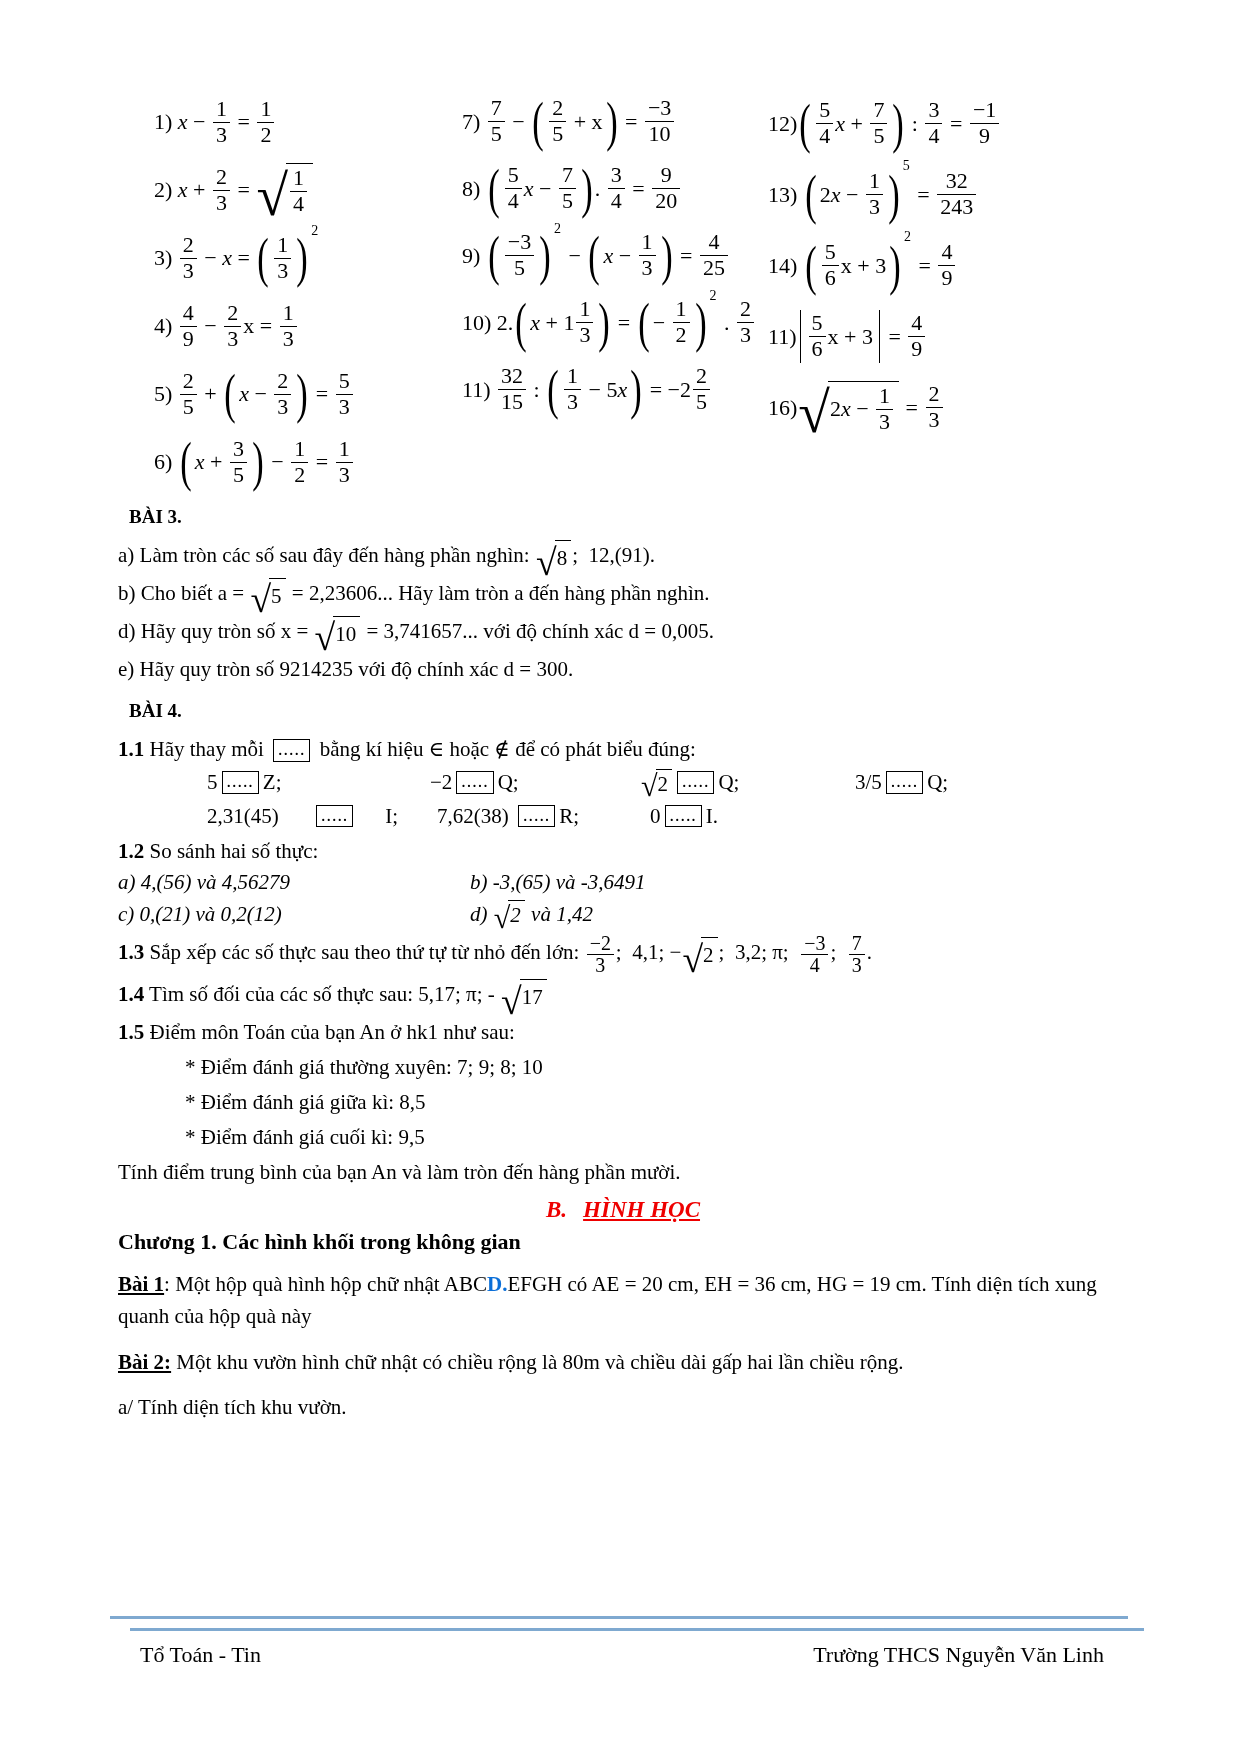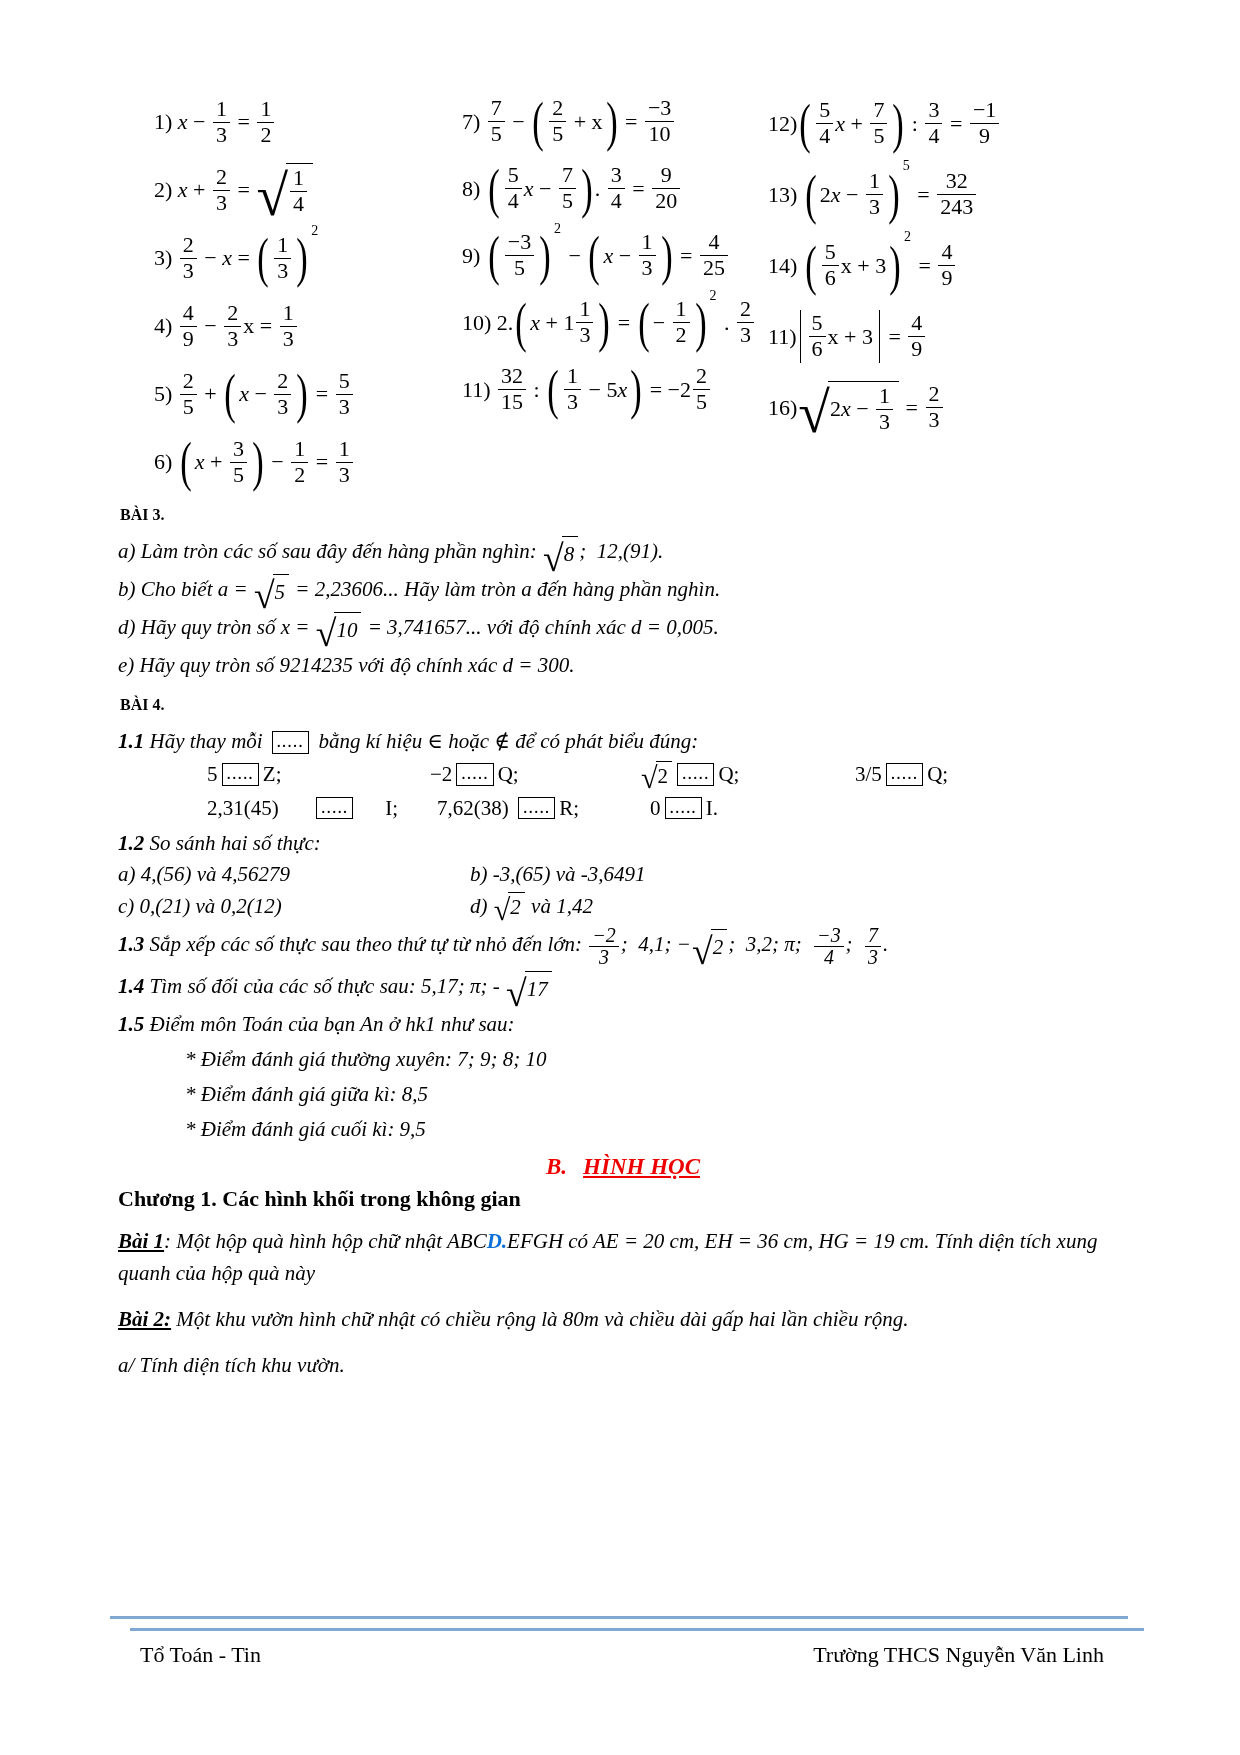--- a/index.html
+++ b/index.html
@@ -45,23 +45,23 @@
 
   
   .mbox{display:inline-block;border:1.2px solid var(--ink);padding:0 4px 2px 4px;line-height:1.05;font-size:0.85em;letter-spacing:1px;vertical-align:middle;margin:0 4px;}
 
   .mi{font-style:italic;}
   .mb{font-weight:bold;}
   .mbu{font-weight:bold;text-decoration:underline;margin-top:48px;}
   .mbl{font-weight:bold;color:var(--blue);}
 
   
-  .rtext{white-space:pre-wrap;line-height:1.52;font-style:italic;}
+  .rtext{white-space:pre-wrap;line-height:1.52;}
   .line{margin-bottom:3px;}
-  .bai-h{font-weight:bold;font-size:16px;margin:10px 2px 12px;}
+  .bai-h{font-weight:bold;font-size:19px;margin:10px 11px 12px;}
   .gap-top{margin-top:14px;}
 
   .symrow{padding-left:89px;display:flex;margin-bottom:7px;white-space:pre;}
   .symrow.ra .symcell:nth-child(1){width:223px;}
   .symrow.ra .symcell:nth-child(2){width:210px;}
   .symrow.ra .symcell:nth-child(3){width:215px;}
   .symrow.rb .symcell:nth-child(1){width:230px;gap:28px;}
   .symrow.rb .symcell:nth-child(2){width:213px;}
   .symcell{display:inline-flex;align-items:center;}
 
@@ -136,20 +136,21 @@
     </div>
 
   <div class="line rtext"><span class="mb">1.3</span><span class="mx"> Sắp xếp các số thực sau theo thứ tự từ nhỏ đến lớn: </span><span class="mfrac"><span class="num">−2</span><span class="den">3</span></span><span class="mx">;  4,1; −</span><span class="msqrt"><span class="rad" style="font-size: 37.6987px;">√</span><span class="sqc"><span class="mx">2</span></span></span><span class="mx">;  3,2; π;  </span><span class="mfrac"><span class="num">−3</span><span class="den">4</span></span><span class="mx">;  </span><span class="mfrac"><span class="num">7</span><span class="den">3</span></span><span class="mx">.</span></div>
   <div class="line rtext"><span class="mb">1.4</span><span class="mx"> Tìm số đối của các số thực sau: 5,17; π; - </span><span class="msqrt"><span class="rad" style="font-size: 37.6987px;">√</span><span class="sqc"><span class="mx">17</span></span></span></div>
   <div class="line rtext"><span class="mb">1.5</span><span class="mx"> Điểm môn Toán của bạn An ở hk1 như sau:</span></div>
   <div>
       <div class="line rtext bullet"><span class="mx">* Điểm đánh giá thường xuyên: 7; 9; 8; 10</span></div>
       <div class="line rtext bullet"><span class="mx">* Điểm đánh giá giữa kì: 8,5</span></div>
       <div class="line rtext bullet"><span class="mx">* Điểm đánh giá cuối kì: 9,5</span></div>
     </div>
+  <div class="line rtext"><span class="mx">Tính điểm trung bình của bạn An và làm tròn đến hàng phần mười.</span></div>
 
   <div class="hh">
     <span class="hl">B.</span>
     <span class="ht">HÌNH HỌC</span>
   </div>
 
   <div class="chap">Chương 1. Các hình khối trong không gian</div>
 
   <div class="line rtext para"><span class="mbu">Bài 1</span><span class="mx">: Một hộp quà hình hộp chữ nhật ABC</span><span class="mbl">D.</span><span class="mx">EFGH có AE = 20 cm, EH = 36 cm, HG = 19 cm. Tính diện tích xung quanh của hộp quà này</span></div>
   <div class="line rtext para"><span class="mbu">Bài 2:</span><span class="mx"> Một khu vườn hình chữ nhật có chiều rộng là 80m và chiều dài gấp hai lần chiều rộng.</span></div>

